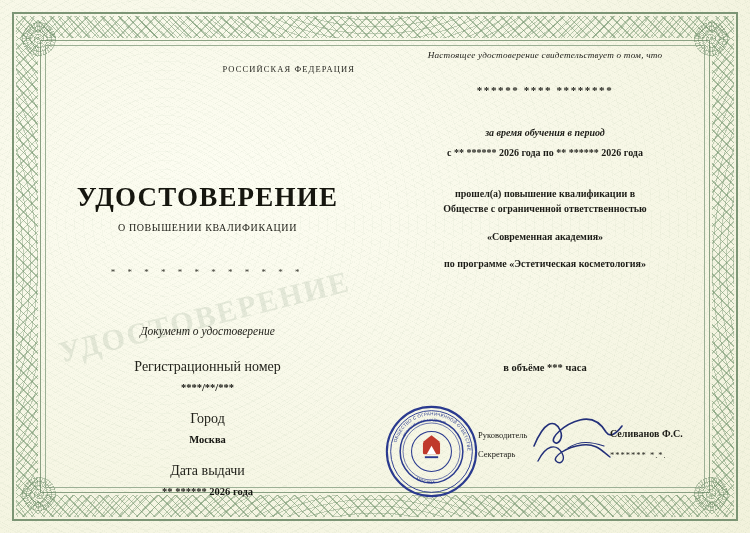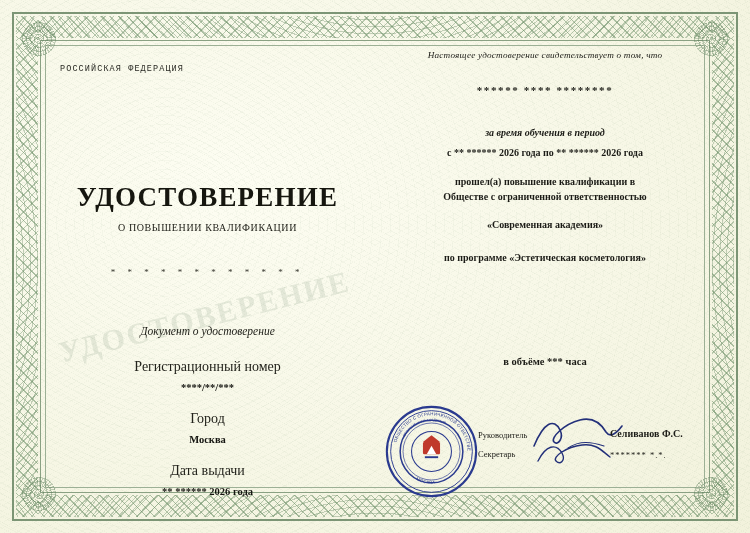--- a/index.html
+++ b/index.html
@@ -112,24 +112,23 @@
     position: absolute;
     left: 60px;
     top: 52px;
     width: 295px;
     text-align: center;
     color: #20201c;
   }
   .rf-line {
     font-size: 8.5px;
     letter-spacing: 1.1px;
-    text-align: left;
+    text-align: right;
     margin-top: 12px;
     color: #2a2a24;
-    font-family: Liberation Mono, monospace;
   }
   .main-title {
     margin-top: 108px;
     font-size: 27px;
     font-weight: bold;
     letter-spacing: 1.2px;
     color: #16160f;
   }
   .sub-title {
     margin-top: 9px;
@@ -189,32 +188,32 @@
     font-size: 10px;
     font-weight: bold;
     font-style: italic;
   }
   .r-period-dates {
     margin-top: 9px;
     font-size: 10px;
     font-weight: bold;
   }
   .r-block {
-    margin-top: 16px;
+    margin-top: 28px;
     font-size: 10px;
     font-weight: bold;
     line-height: 15px;
   }
   .r-org {
     margin-top: 15px;
     font-size: 10px;
     font-weight: bold;
   }
   .r-program {
-    margin-top: 22px;
+    margin-top: 16px;
     font-size: 10px;
     font-weight: bold;
   }
   .r-hours {
     margin-top: 93px;
     font-size: 10.5px;
     font-weight: bold;
   }
 
   

